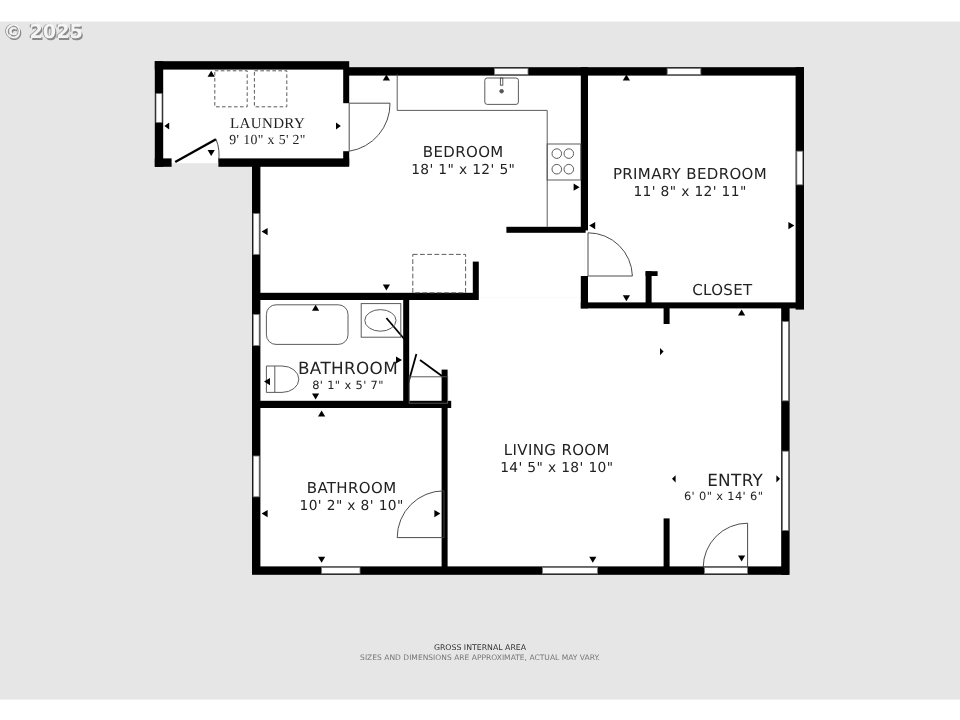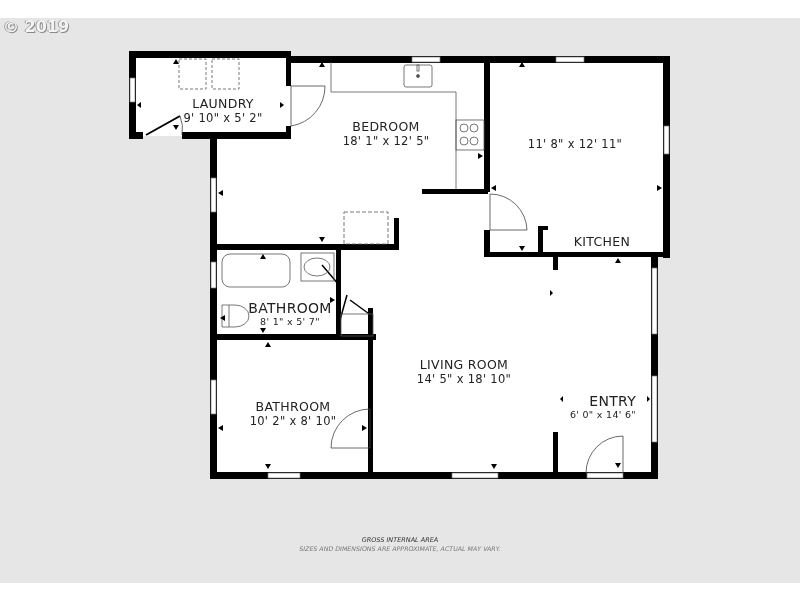--- a/index.html
+++ b/index.html
@@ -24,21 +24,21 @@
     position: absolute; text-align: center; color: #222;
     font-family: "DejaVu Sans", sans-serif; white-space: nowrap;
     transform: translateX(-50%);
   }
   .room-label .name { font-size: 12.5px; letter-spacing: 0.3px; }
   .room-label .dim { font-size: 11.5px; letter-spacing: 0.3px; }
   .room-label.small .name { font-size: 14px; text-align: right; }
   .room-label.small .dim { font-size: 9.5px; }
   .footer {
     position: absolute; left: 0; width: 800px; top: 536px; text-align: center;
-    font-family: "DejaVu Sans", sans-serif; color: #333; font-size: 6.5px; line-height: 8px; font-style: italic;
+    font-family: "DejaVu Sans", sans-serif; color: #333; font-size: 6.5px; line-height: 8px;
   }
   .footer .disclaimer { color: #777; margin-top: 1px; font-size: 6.3px; }
 </style>
 </head>
 <body>
 
 <div class="canvas"></div>
 
 <svg class="plan" width="800" height="600" viewBox="0 0 800 600">
 
@@ -176,51 +176,52 @@
       <path d="M618 468 l-3 -5 h6 z"></path>
     <path d="M553 293 l-3 -3 v6 z"></path>
       <path d="M560 399 l3 -3 v6 z"></path>
     <path d="M650 399 l-3 -3 v6 z"></path>
       <path d="M494 469 l-3 -5 h6 z"></path>
     <path d="M137 105 l4 -3 v6 z"></path>
       <path d="M284 105 l-4 -3 v6 z"></path>
   </g>
 </svg>
 
-<div class="copyright">© 2019</div>
-
-<div class="room-label" style="left:223px; top:96px;">
+<div class="copyright">© 2025</div>
+
+<div class="room-label" style="left:223px; top:96px;font-family:Liberation Serif, serif;">
   <div class="name">LAUNDRY</div>
   <div class="dim">9' 10" x 5' 2"</div>
 </div>
 
 <div class="room-label" style="left:386px; top:119px;">
   <div class="name">BEDROOM</div>
   <div class="dim">18' 1" x 12' 5"</div>
 </div>
 
 <div class="room-label" style="left:575px; top:137px;">
+  <div class="name">PRIMARY BEDROOM</div>
   <div class="dim">11' 8" x 12' 11"</div>
 </div>
 
 <div class="room-label" style="left:602px; top:234px;">
-  <div class="name">KITCHEN</div>
+  <div class="name">CLOSET</div>
 </div>
 
 <div class="room-label small" style="left:290px; top:300px;">
   <div class="name">BATHROOM</div>
   <div class="dim">8' 1" x 5' 7"</div>
 </div>
 
 <div class="room-label" style="left:293px; top:399px;">
   <div class="name">BATHROOM</div>
   <div class="dim">10' 2" x 8' 10"</div>
 </div>
 
-<div class="room-label" style="left:464px; top:357px;">
+<div class="room-label" style="left:464px; top:367px;">
   <div class="name">LIVING ROOM</div>
   <div class="dim">14' 5" x 18' 10"</div>
 </div>
 
 <div class="room-label small" style="left:603px; top:358px;margin-top:35px;">
   <div class="name">ENTRY</div>
   <div class="dim">6' 0" x 14' 6"</div>
 </div>
 
 <div class="footer">

